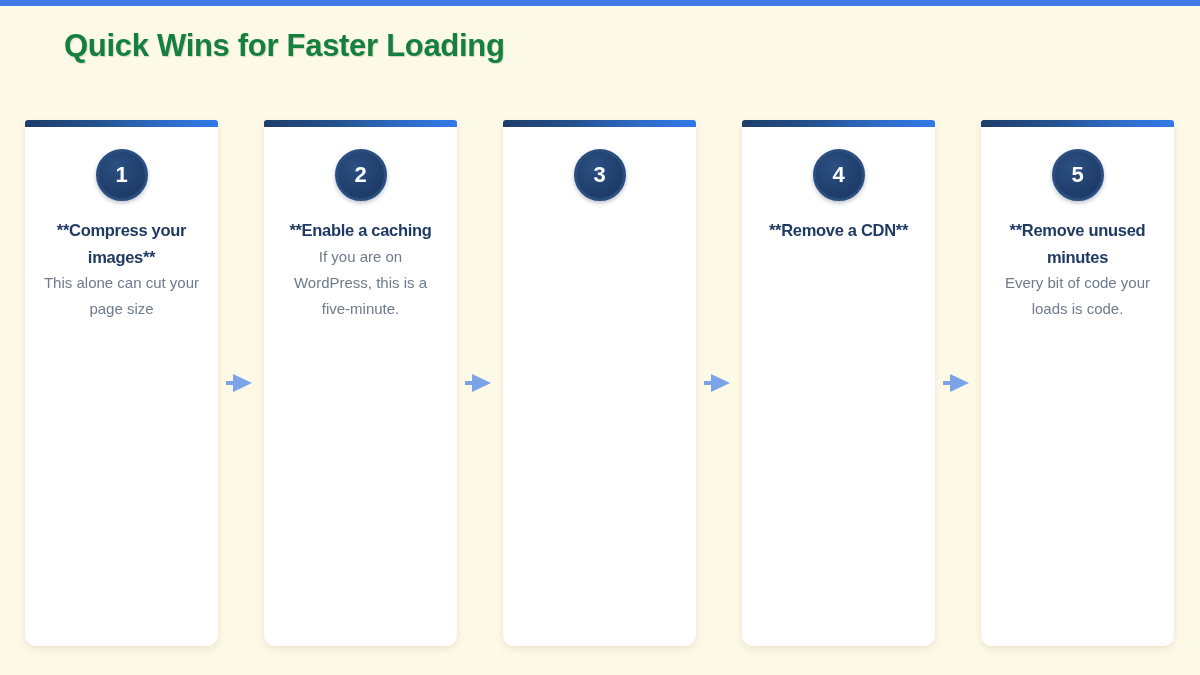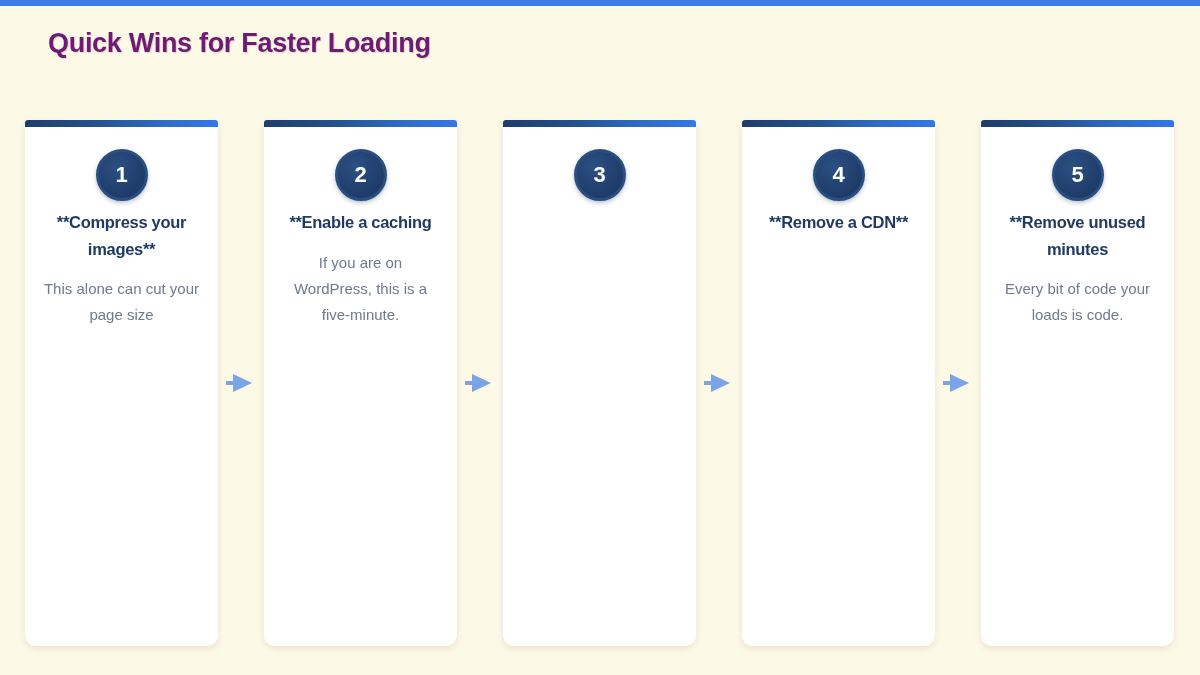--- a/index.html
+++ b/index.html
@@ -19,24 +19,24 @@
     position: absolute;
     top: 0; left: 0;
     width: 1200px;
     height: 6px;
     background: #3E7BE8;
   }
 
   #page-title {
     position: absolute;
     top: 28px;
-    left: 48px;
-    font-size: 27px;
+    left: 64px;
+    font-size: 31px;
     font-weight: bold;
-    color: #701a75;
+    color: #15803d;
     letter-spacing: -0.3px;
     text-shadow: 1px 1px 1px rgba(120,120,100,0.28);
     white-space: nowrap;
   }
 
   #steps-row {
     position: absolute;
     top: 120px;
     left: 25px;
     width: 1150px;
@@ -79,33 +79,32 @@
     align-items: center;
     justify-content: center;
     color: #FFFFFF;
     font-size: 22px;
     font-weight: bold;
     box-shadow: 0 2px 4px rgba(30,50,90,0.30);
     flex: 0 0 auto;
   }
 
   .step-heading {
-    margin-top: 8px;
+    margin-top: 16px;
     width: 160px;
     text-align: center;
     font-size: 16.5px;
     font-weight: bold;
     line-height: 1.62;
     color: #1F3A63;
     letter-spacing: -0.3px;
     flex: 0 0 auto;
   }
 
   .step-body {
-    margin-top: 14px;
     width: 160px;
     text-align: center;
     font-size: 15px;
     line-height: 1.73;
     color: #6E7B8C;
     flex: 0 0 auto;
   }
 
   .arrow-connector {
     flex: 0 0 auto;

